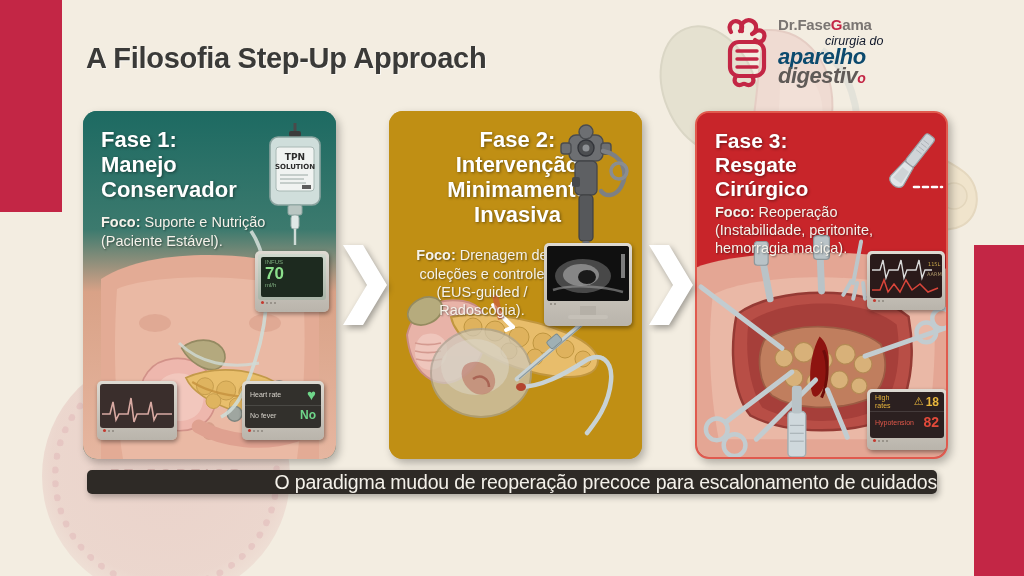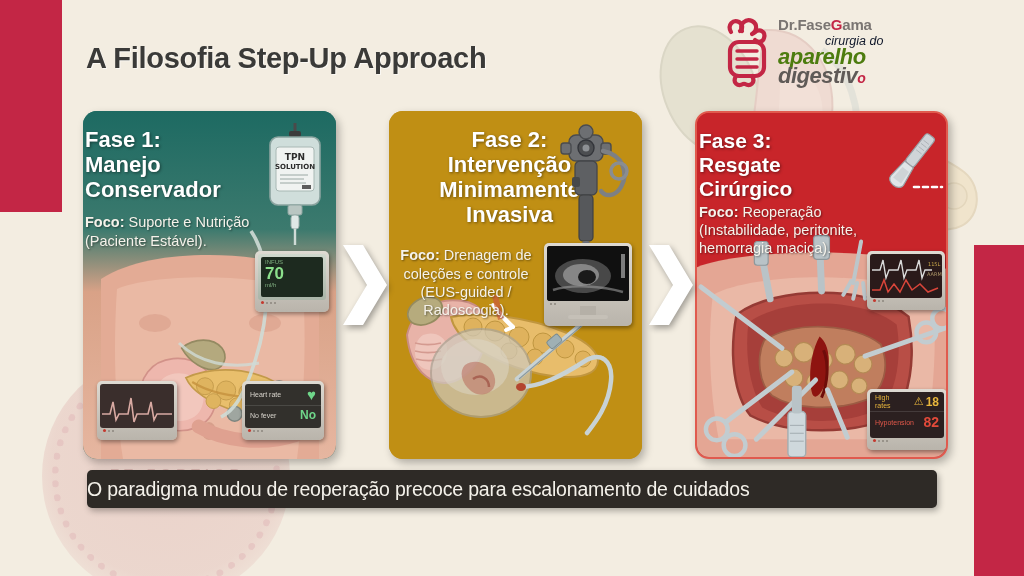--- a/index.html
+++ b/index.html
@@ -80,21 +80,21 @@
   .logo-mark { width: 50px; height: 74px; flex: none; }
   .logo-text { display: flex; flex-direction: column; line-height: 1; }
   .logo-line1 {
     font-size: 15px; font-weight: bold; color: #7a7572;
     letter-spacing: -.2px; white-space: nowrap;
   }
   .logo-line1 .accent { color: #c32645; }
   .logo-line2 { font-size: 12.5px; font-style: italic; color: #0f172a; margin-top: 3px; margin-left: 47px; }
   .logo-line3 {
     font-size: 22px; font-style: italic; font-weight: bold;
-    color: #4d7c0f; margin-top: -1px; letter-spacing: -.5px;
+    color: #0c4a6e; margin-top: -1px; letter-spacing: -.5px;
   }
   .logo-line4 {
     font-size: 22px; font-style: italic; font-weight: bold;
     color: #5f5a57; margin-top: -3px; letter-spacing: -.5px;
     white-space: nowrap;
   }
   .logo-line4 .dot { color: #c32645; font-size: 14px; }
 
   
   .slide-title {
@@ -122,21 +122,21 @@
   #card-3 { left: 695px; background: #c8252a; border: 2px solid #e05a4e; }
 
   .card-art {
     position: absolute;
     left: 0; right: 0; bottom: 0;
     height: 100%;
   }
   .card-body {
     position: absolute;
     left: 0; right: 0; top: 0;
-    padding: 16px 14px 0 2px;
+    padding: 16px 14px 0 18px;
     z-index: 4;
   }
   .card-phase {
     font-size: 22px;
     font-weight: bold;
     color: #ffffff;
     line-height: 1.14;
     text-shadow: 1px 1px 3px rgba(0,0,0,.45);
     white-space: pre-line;
   }
@@ -191,26 +191,26 @@
     z-index: 6;
     filter: drop-shadow(2px 3px 3px rgba(0,0,0,.35));
   }
   #arrow-1 { left: 341px; }
   #arrow-2 { left: 647px; }
 
   
   .caption {
     position: absolute;
     left: 87px; top: 470px;
-    width: 850px; height: 38px;
+    width: 850px; height: 24px;
     background: #2e2a26;
     border-radius: 5px;
     display: flex;
     align-items: center;
-    justify-content: flex-start;
+    justify-content: flex-end;
     box-shadow: 2px 3px 6px rgba(0,0,0,.3);
   }
   .caption-text {
     font-size: 19.5px;
     color: #f4f1ea;
     letter-spacing: -.2px;
     white-space: nowrap;
   }
 </style>
 </head>

